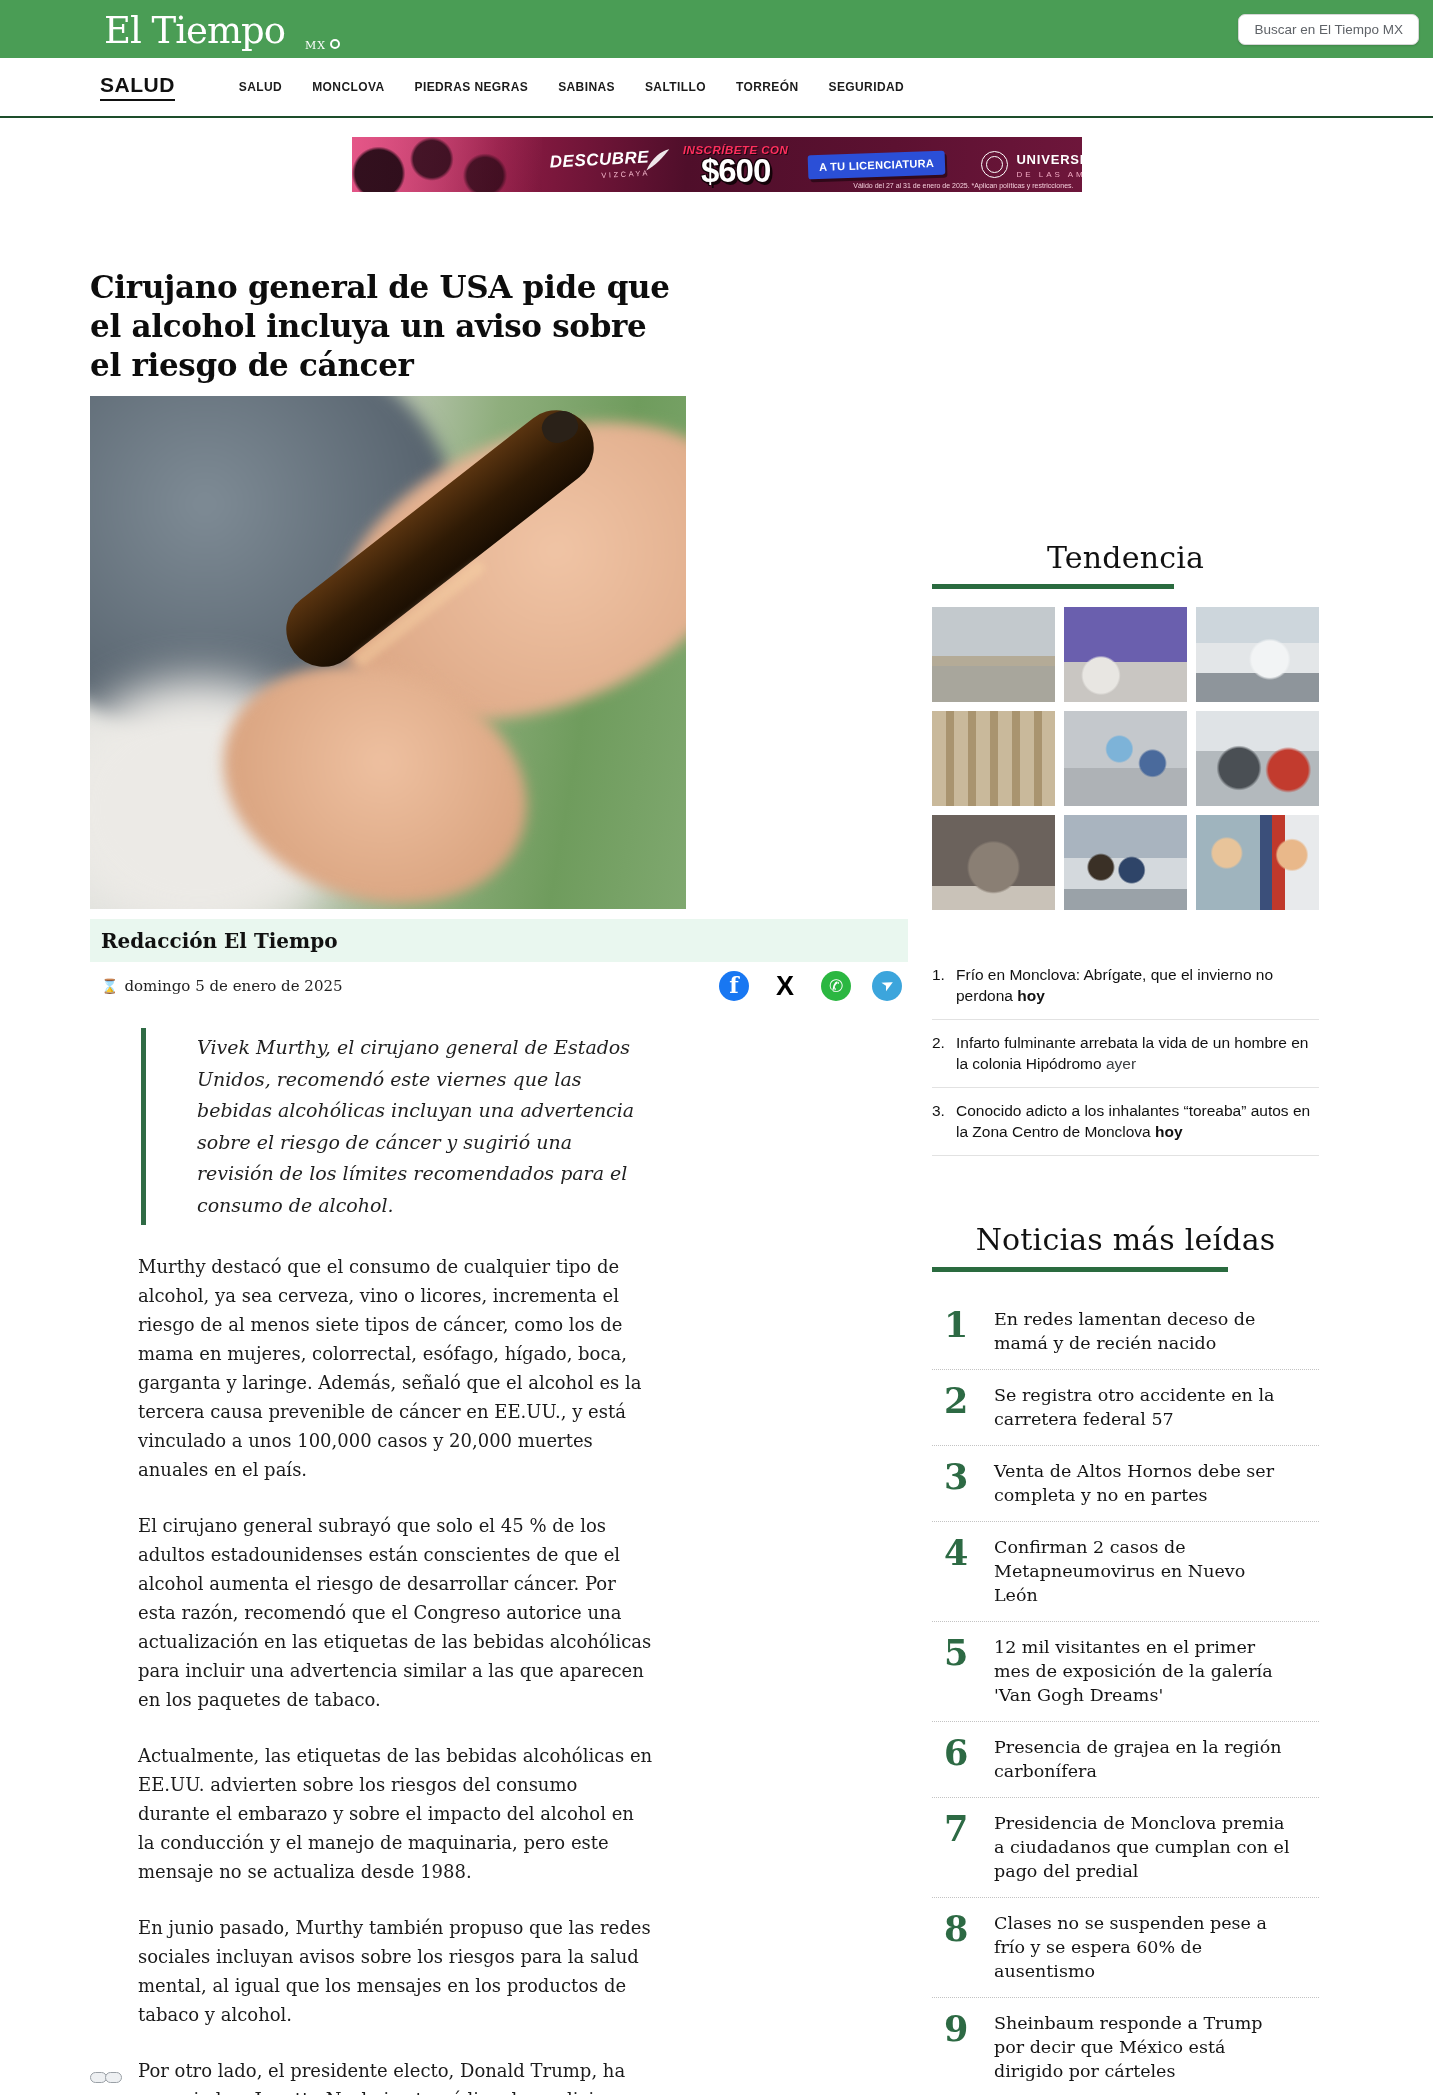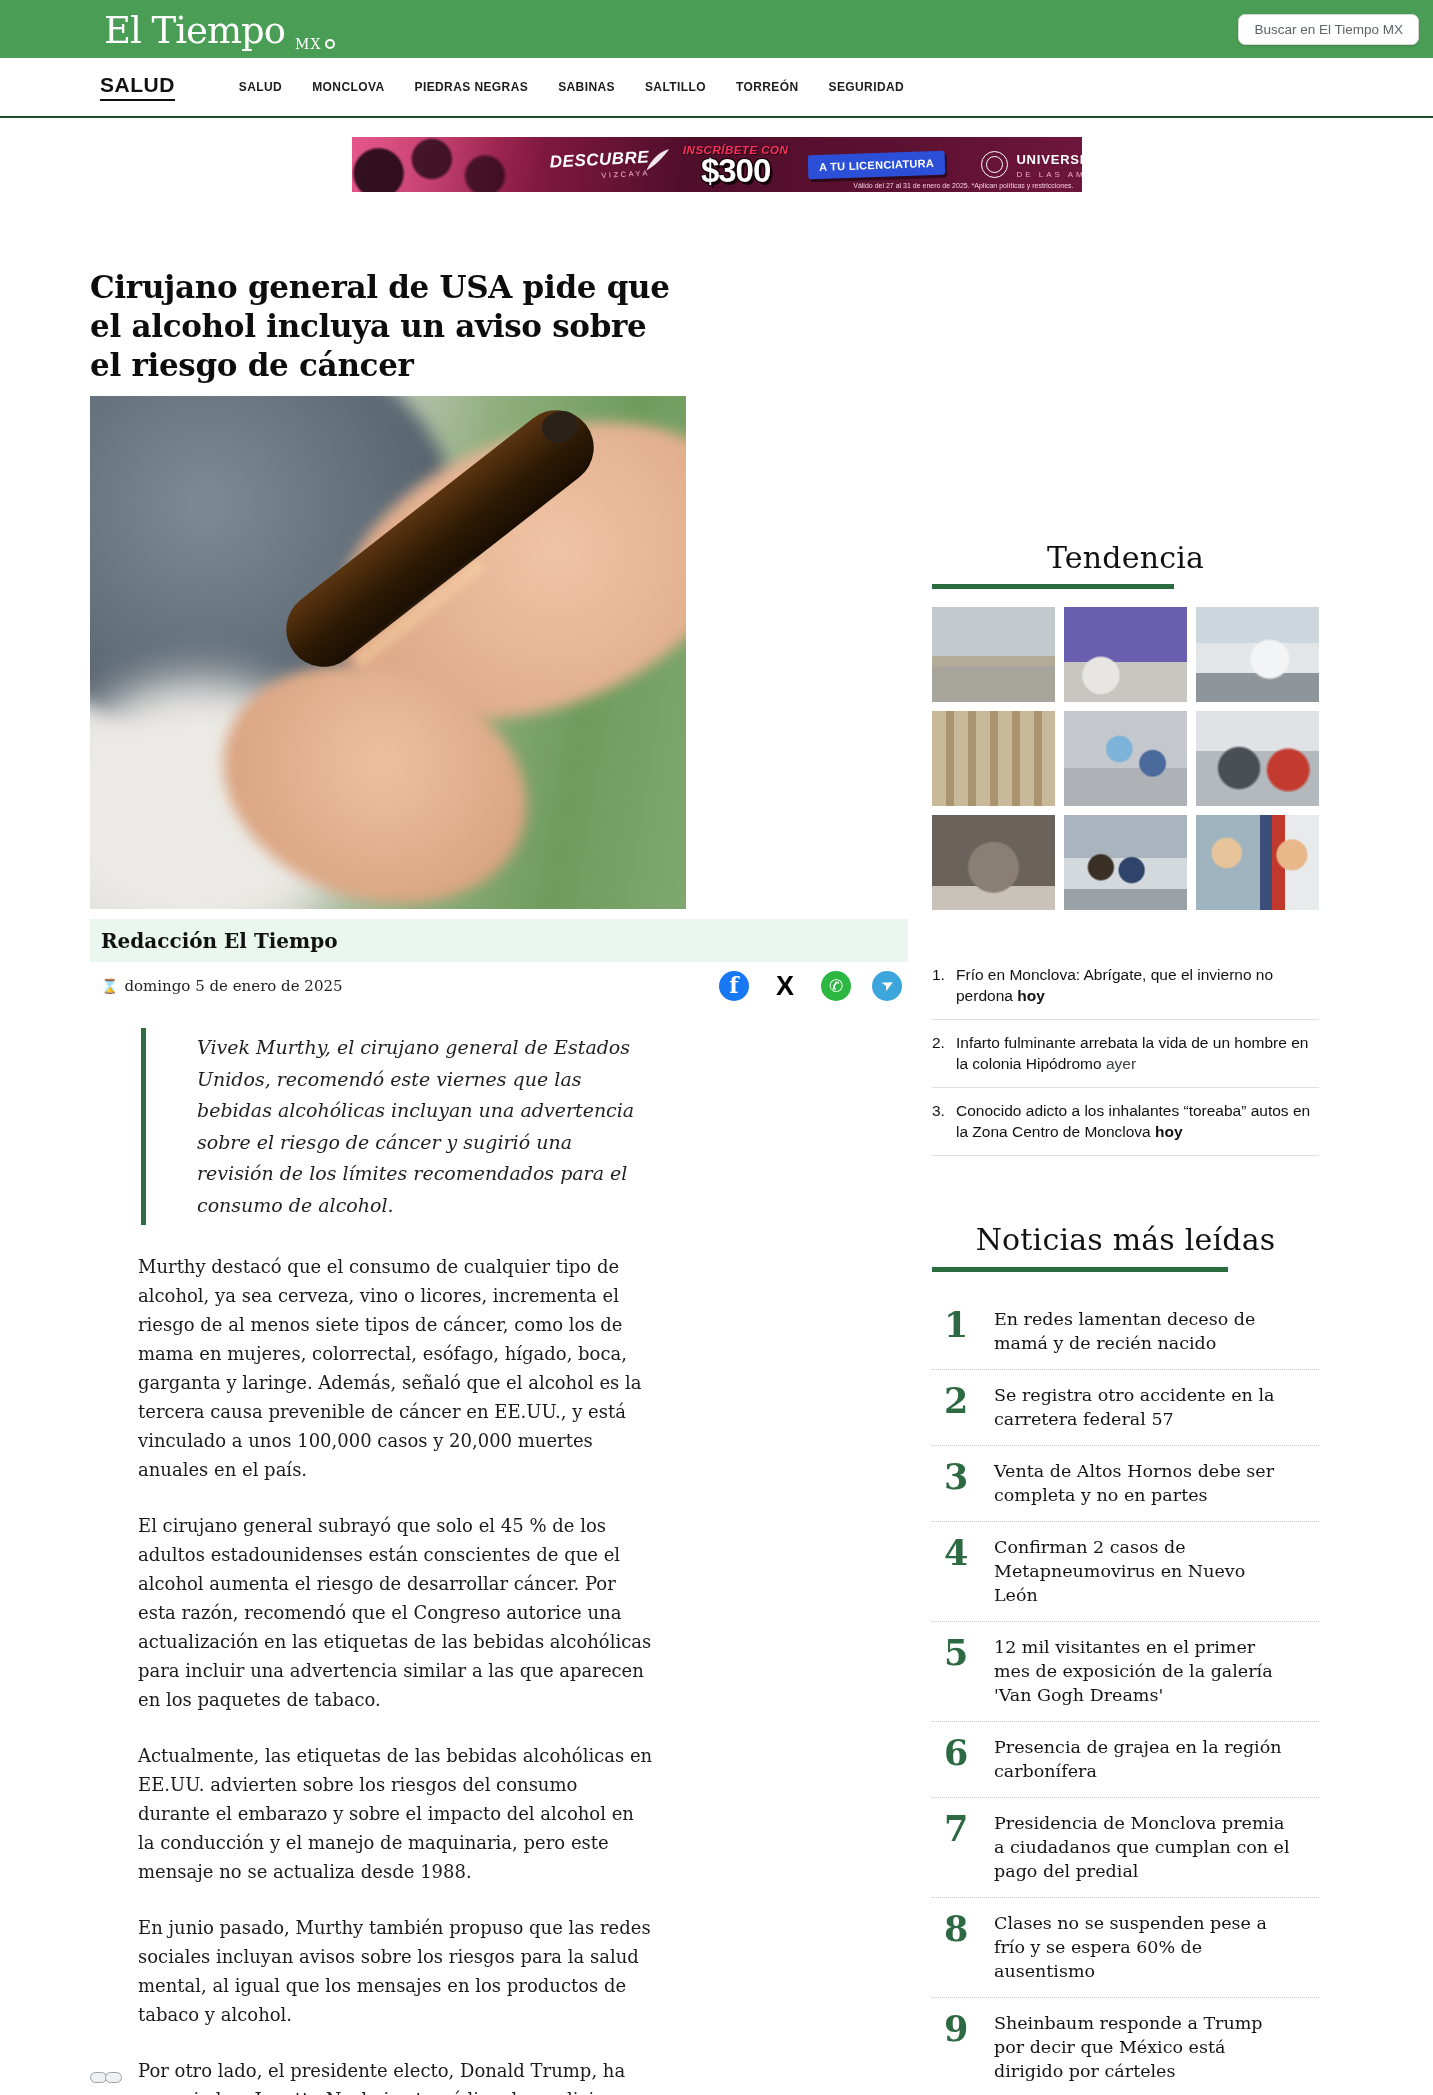--- a/index.html
+++ b/index.html
@@ -6,21 +6,21 @@
   html,body { background:#fff; }
   body {
     width:1433px; height:2095px; overflow:hidden; position:relative;
     font-family:"Liberation Sans", sans-serif; color:#1b1b1b;
   }
   
   .topbar { background:#4a9d55; height:58px; display:flex; align-items:center;
     justify-content:space-between; padding:0 14px 0 104px; }
   .logo { color:#fff; font-family:"DejaVu Serif", serif; font-size:37px; line-height:1;
     letter-spacing:-1px; position:relative; top:2px; }
-  .logo .mx { font-size:14px; letter-spacing:1px; margin-left:10px; vertical-align:-6px; }
+  .logo .mx { font-size:11px; letter-spacing:1px; margin-left:20px; vertical-align:-6px; }
   .logo .logo-dot { display:inline-block; width:10px; height:10px; border:2px solid #fff;
     border-radius:50%; margin-left:4px; vertical-align:-6px; }
   .search-btn { background:#fff; border:1px solid #d6d6d6; border-radius:7px;
     padding:7px 15px; font-size:13.5px; color:#5f6368; font-family:"Liberation Sans",sans-serif;
     box-shadow:0 1px 2px rgba(0,0,0,.15); cursor:pointer; }
   
   .mainnav { background:#fff; height:60px; display:flex; align-items:center;
     padding-left:100px; border-bottom:2px solid #1d4d2b; }
   .section-title { font-size:21px; font-weight:800; letter-spacing:.5px; color:#111;
     border-bottom:2.5px solid #111; padding-bottom:2px; margin-right:64px; }
@@ -185,21 +185,21 @@
   <div class="ad-photos"></div>
   <div class="ad-discover">
     <span class="d1">DESCUBRE</span>
     <span class="d2">VIZCAYA</span>
     <svg class="ad-feather" width="26" height="22" viewBox="0 0 26 22">
         <path d="M1 21 C7 9, 17 2, 25 1 C19 8, 10 17, 1 21 Z" fill="#fff" opacity=".9"></path>
       </svg>
   </div>
   <div class="ad-offer">
     <div class="enroll">INSCRÍBETE CON</div>
-    <div class="price">$300</div>
+    <div class="price">$600</div>
   </div>
   <button class="ad-cta">A TU LICENCIATURA</button>
   <div class="ad-univ">
     <span class="ad-seal"></span>
     <span>
       <span class="u1">UNIVERSIDAD VIZCAYA</span>
       <span class="u2">DE LAS AMÉRICAS</span>
     </span>
   </div>
   <div class="ad-legal">Válido del 27 al 31 de enero de 2025. *Aplican políticas y restricciones.</div>

